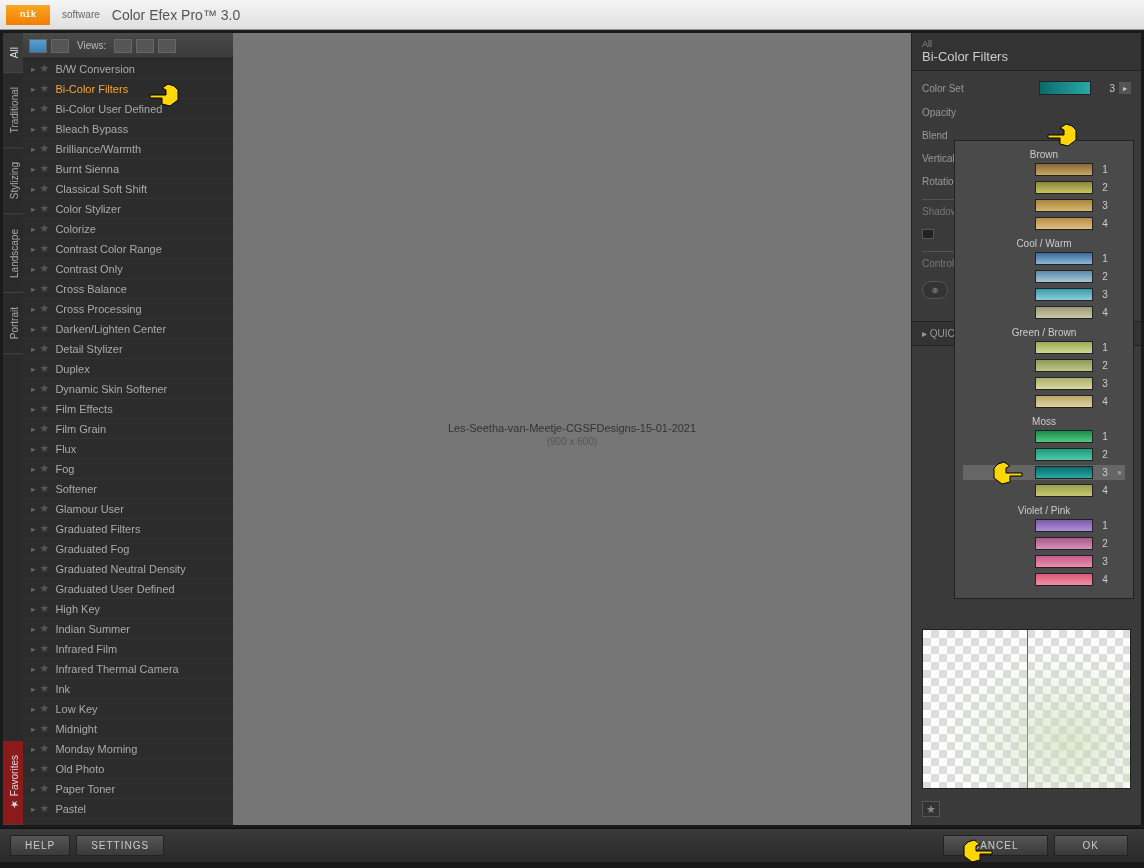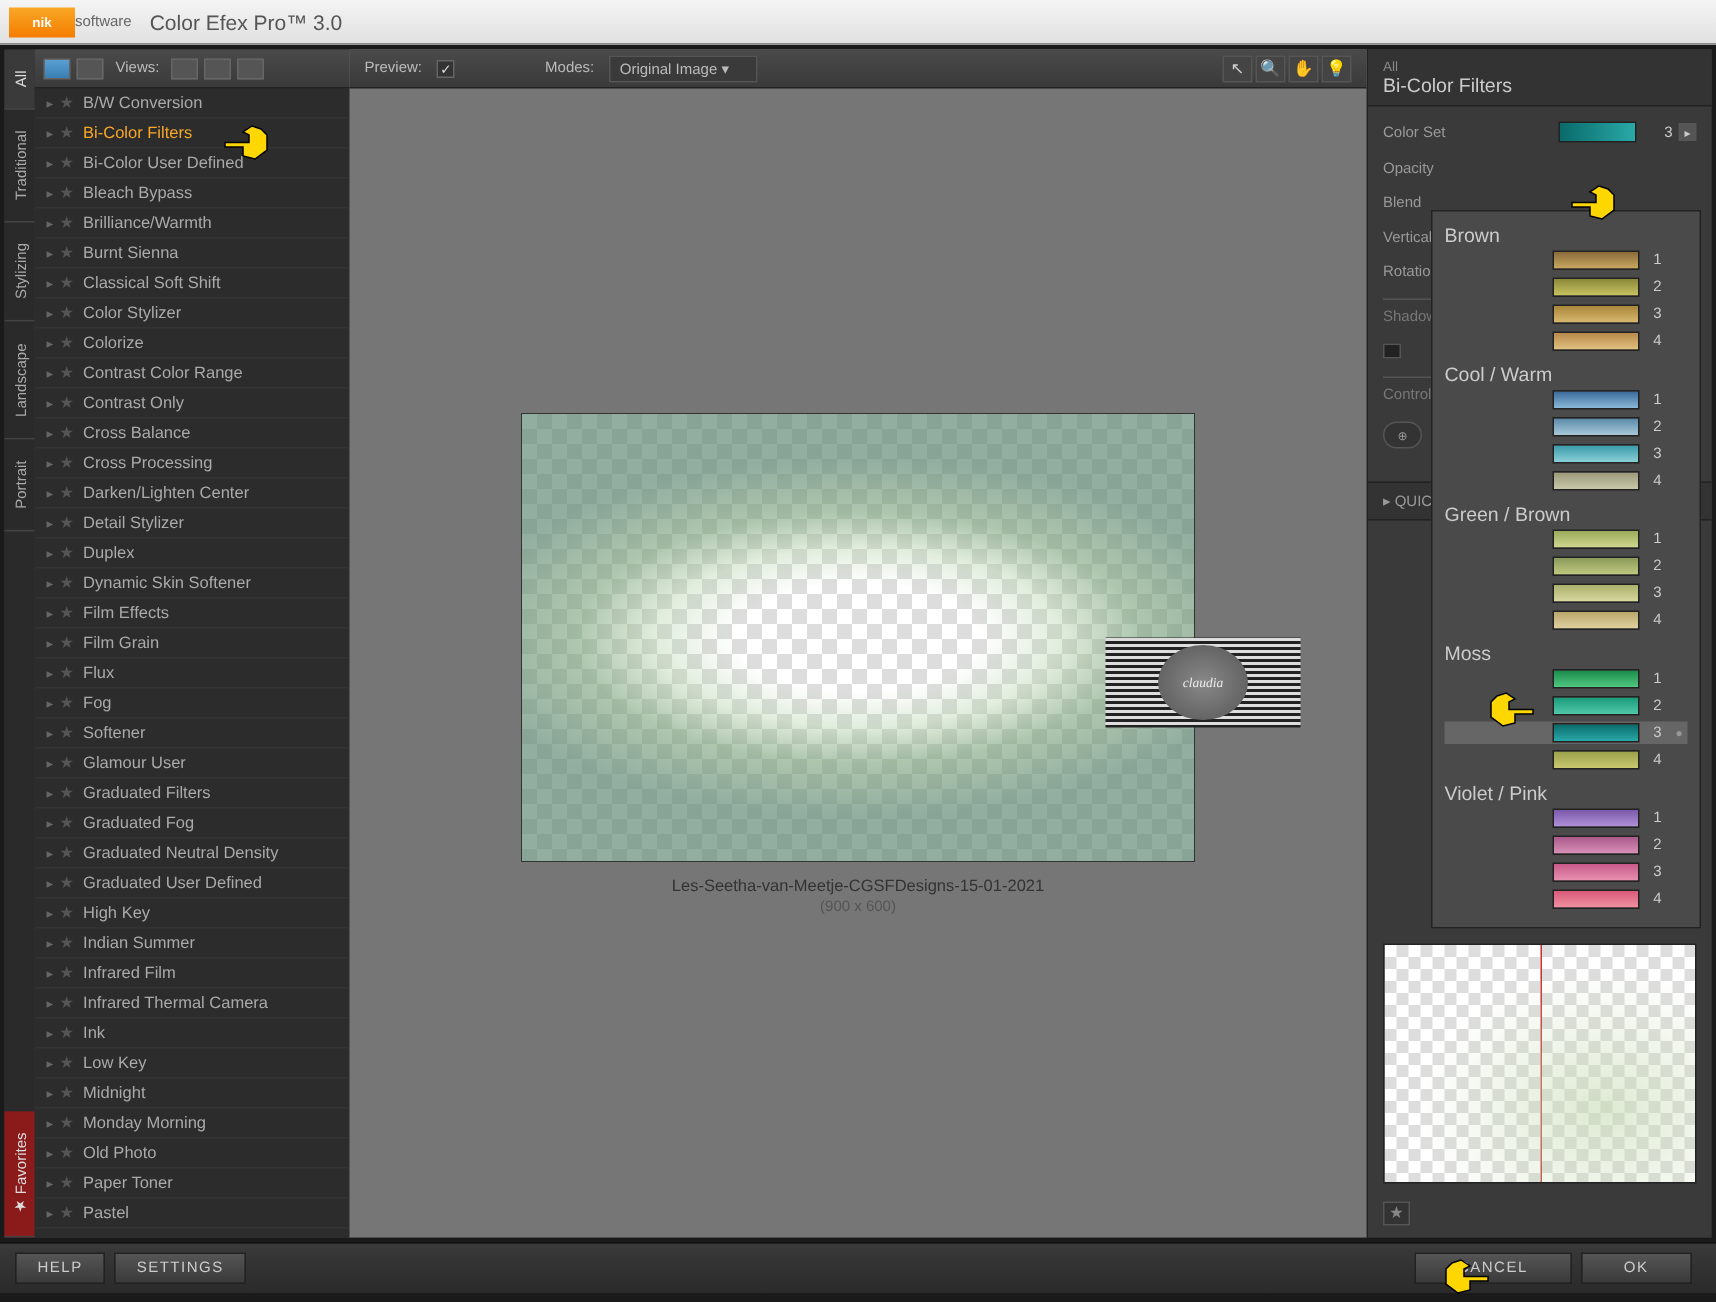--- a/index.html
+++ b/index.html
@@ -1,19 +1,19 @@
 <!DOCTYPE html>
 <html><head>
 <meta charset="utf-8">
 <style>
 * { box-sizing: border-box; margin: 0; padding: 0; font-family: Arial, sans-serif; }
 body { background: #1a1a1a; width: 1144px; height: 868px; overflow: hidden; position: relative; }
 
 .titlebar { background: linear-gradient(#f5f5f5, #e0e0e0); height: 30px; display: flex; align-items: center; padding: 0 6px; border-bottom: 1px solid #999; }
-.titlebar-logo { width: 44px; height: 20px; background: linear-gradient(#f9a825, #f57c00); margin-right: 0; display: flex; align-items: center; justify-content: center; font-size: 9px; font-weight: bold; color: #fff; }
+.titlebar-logo { width: 44px; height: 20px; background: linear-gradient(#f9a825, #f57c00); margin-right: 12px; display: flex; align-items: center; justify-content: center; font-size: 9px; font-weight: bold; color: #fff; font-family: Liberation Mono, monospace; }
 .titlebar-brand { font-size: 10px; color: #666; margin-right: 12px; }
 .titlebar-title { font-size: 14px; color: #555; }
 
 .main { display: flex; height: 798px; background: #393939; border: 3px solid #1a1a1a; }
 
 .left-tabs { width: 20px; background: #2a2a2a; display: flex; flex-direction: column; }
 .left-tab { writing-mode: vertical-lr; transform: rotate(180deg); padding: 14px 3px; font-size: 10px; color: #aaa; border-top: 1px solid #444; text-align: center; cursor: pointer; }
 .left-tab.active { background: #3a3a3a; color: #ddd; }
 .left-tab.fav { background: #8b1a1a; color: #ddd; }
 
@@ -59,21 +59,21 @@
 .rp-value { width: 20px; text-align: right; color: #ccc; }
 .rp-arrow { width: 12px; height: 12px; background: #555; display: flex; align-items: center; justify-content: center; font-size: 8px; color: #ccc; }
 .rp-divider { border-top: 1px solid #555; margin: 6px 0; }
 .rp-quick { background: #333; padding: 6px 10px; font-size: 10px; color: #999; border-top: 1px solid #222; border-bottom: 1px solid #222; }
 .rp-loupe-header { background: #333; padding: 6px 10px; font-size: 10px; color: #999; border-top: 1px solid #222; }
 .rp-loupe { margin: 10px; height: 160px; background-image: repeating-conic-gradient(#ddd 0% 25%, #fff 0% 50%); background-size: 16px 16px; border: 1px solid #222; position: relative; }
 .rp-loupe-line { position: absolute; left: 50%; top: 0; bottom: 0; width: 1px; background: #c33; }
 
 .colorset-popup { position: absolute; right: 10px; top: 140px; width: 180px; background: #4a4a4a; border: 1px solid #222; z-index: 10; padding: 6px 0; }
 .cs-group { padding: 2px 8px; }
-.cs-group-label { font-size: 13px; color: #ccc; margin-bottom: 2px; }
+.cs-group-label { font-size: 10px; color: #ccc; margin-bottom: 2px; text-align: center; }
 .cs-row { display: flex; align-items: center; margin-bottom: 3px; gap: 6px; padding: 1px 2px; }
 .cs-row.sel { background: #666; }
 .cs-swatch { width: 58px; height: 13px; border: 1px solid #222; margin-left: auto; }
 .cs-num { width: 12px; font-size: 10px; color: #ccc; text-align: center; }
 .cs-dot { width: 6px; font-size: 8px; color: #999; }
 
 .bottom-bar { height: 34px; background: linear-gradient(#3a3a3a, #2a2a2a); display: flex; align-items: center; padding: 0 10px; border-top: 1px solid #111; }
 .bb-btn { background: linear-gradient(#555, #3a3a3a); border: 1px solid #222; color: #ccc; font-size: 10px; padding: 4px 14px; margin-right: 6px; cursor: pointer; letter-spacing: 1px; }
 .bb-right { margin-left: auto; display: flex; gap: 0; }
 .bb-btn.primary { padding: 4px 28px; }
@@ -301,43 +301,21 @@
         </div>
         <div class="filter-item">
           <span class="expand">▸</span>
           <span class="star">★</span>
           <span>Pastel</span>
         </div>
       </div>
   </div>
 
   <div class="center">
-    <div class="center-toolbar">
-      <span class="ct-label">Preview:</span>
-      <span class="ct-check">✓</span>
-      <span style="width:40px"></span>
-      <span class="ct-label">Modes:</span>
-      <span class="ct-select"><span>Original Image</span> ▾</span>
-      <div class="ct-tools">
-        <div class="ct-tool">↖</div>
-        <div class="ct-tool">🔍</div>
-        <div class="ct-tool">✋</div>
-        <div class="ct-tool">💡</div>
-      </div>
-    </div>
     <div class="canvas-area">
-      <div style="position:relative;">
-        <div class="preview-img">
-          <div class="preview-checker"></div>
-          <div class="preview-overlay"></div>
-        </div>
-        <div class="watermark">
-          <div class="watermark-inner">claudia</div>
-        </div>
-      </div>
       <div class="preview-caption">Les-Seetha-van-Meetje-CGSFDesigns-15-01-2021</div>
       <div class="preview-dim">(900 x 600)</div>
     </div>
   </div>
 
   <div class="right-panel">
     <div class="rp-header">
       <div class="rp-header-small">All</div>
       <div class="rp-header-title">Bi-Color Filters</div>
     </div>

